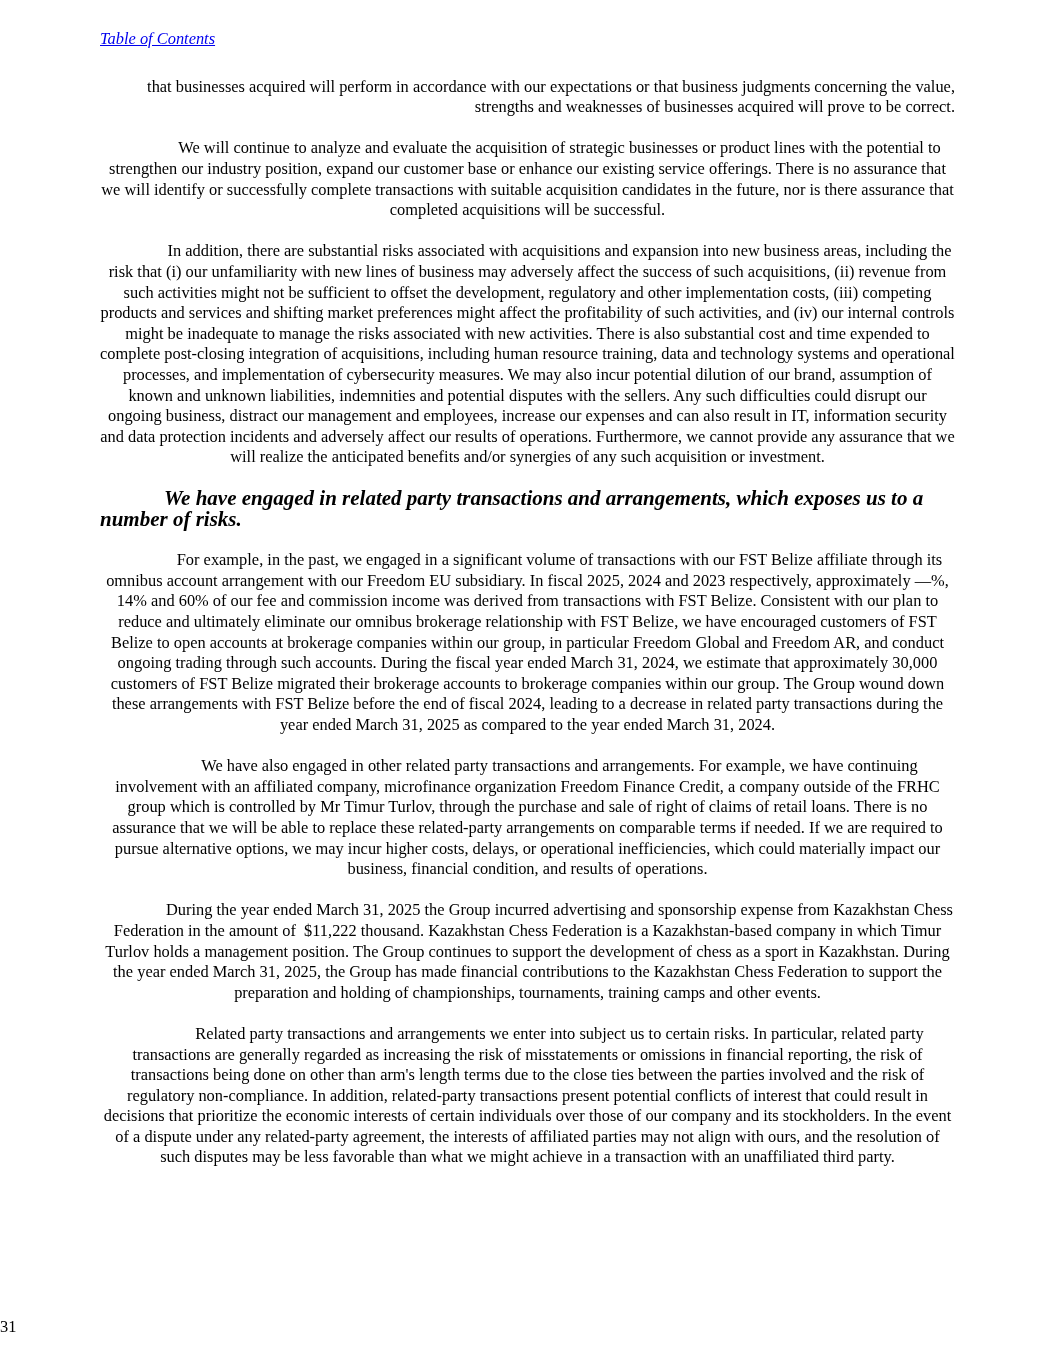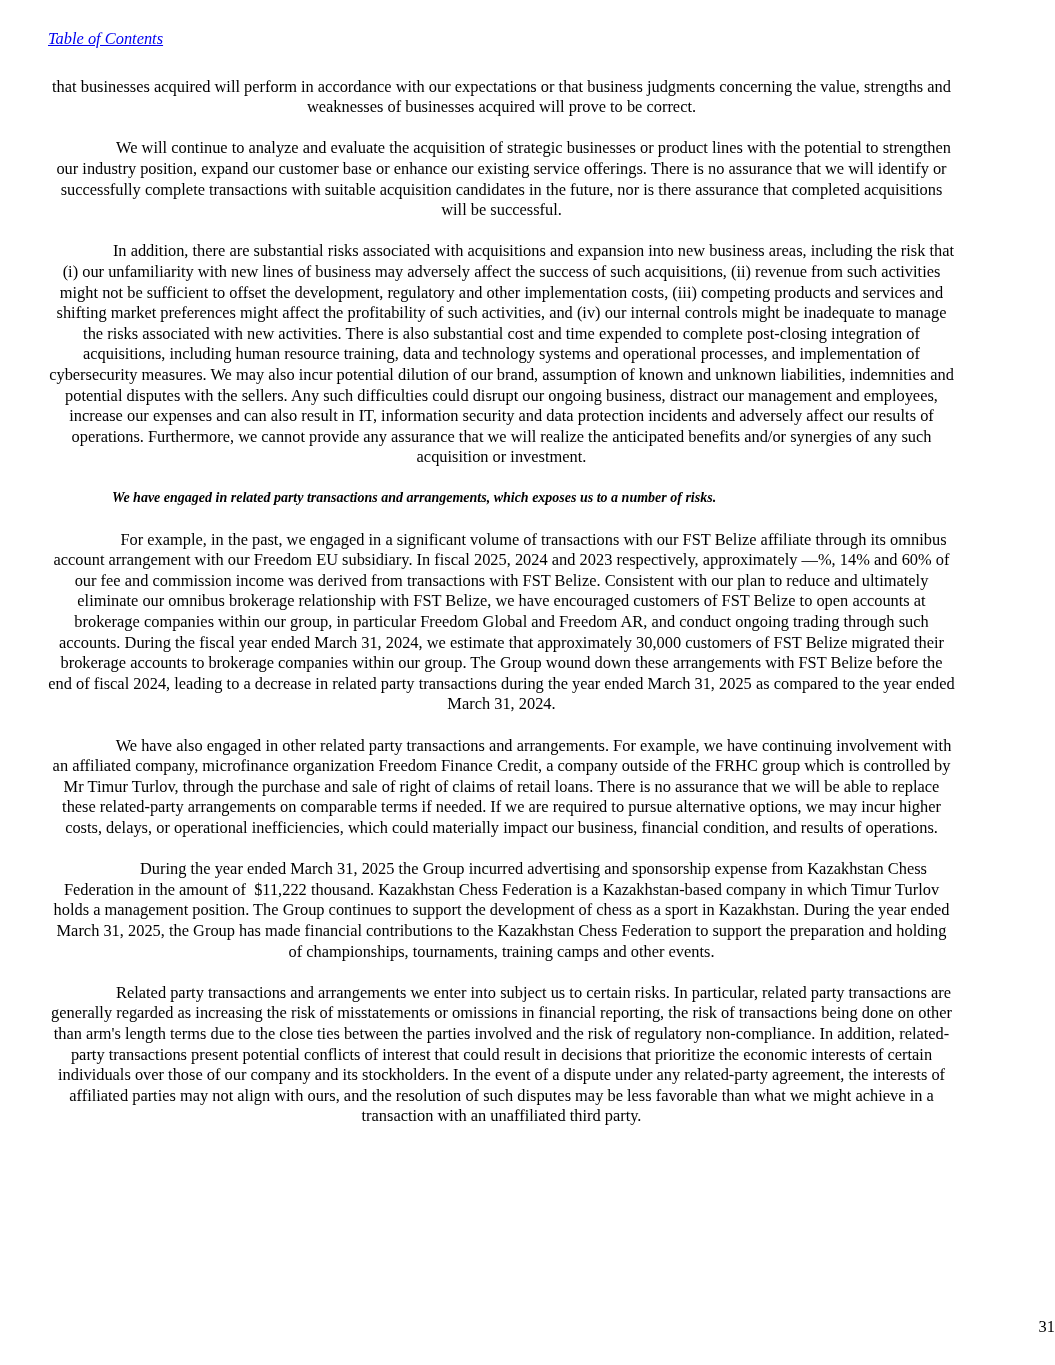--- a/index.html
+++ b/index.html
@@ -12,52 +12,52 @@
     width: 1055px;
     height: 1365px;
     background: #ffffff;
     color: #000000;
     font-family: "Liberation Serif", serif;
     font-size: 16.4px;
     line-height: 20.6px;
     overflow: hidden;
   }
   .content {
-    padding: 29px 100px 0 48px;
+    padding: 29px 100px 0 100px;
   }
   .toc-link {
     color: #0000ee;
     font-style: italic;
     text-decoration: underline;
     display: inline-block;
   }
   .para {
     margin: 20.6px 0 20.6px 0;
     text-indent: 64px;
     text-align: center;
   }
   .cont {
     margin: 27px 0 20.6px 0;
     text-indent: 0;
-    text-align: center;
+    text-align: right;
   }
   .heading {
     margin: 20.6px 0 20.6px 0;
     text-indent: 64px;
     font-weight: bold;
     font-style: italic;
-    font-size: 14px;
+    font-size: 21px;
     line-height: 20.6px;
   }
   .page-number {
     position: absolute;
     bottom: 27px;
     left: 0;
     width: 100%;
-    text-align: right;
+    text-align: left;
   }
 </style>
 </head>
 <body>
 
 <div class="page">
   <div class="content">
 
     <a href="#" class="toc-link">Table of Contents</a>
 

